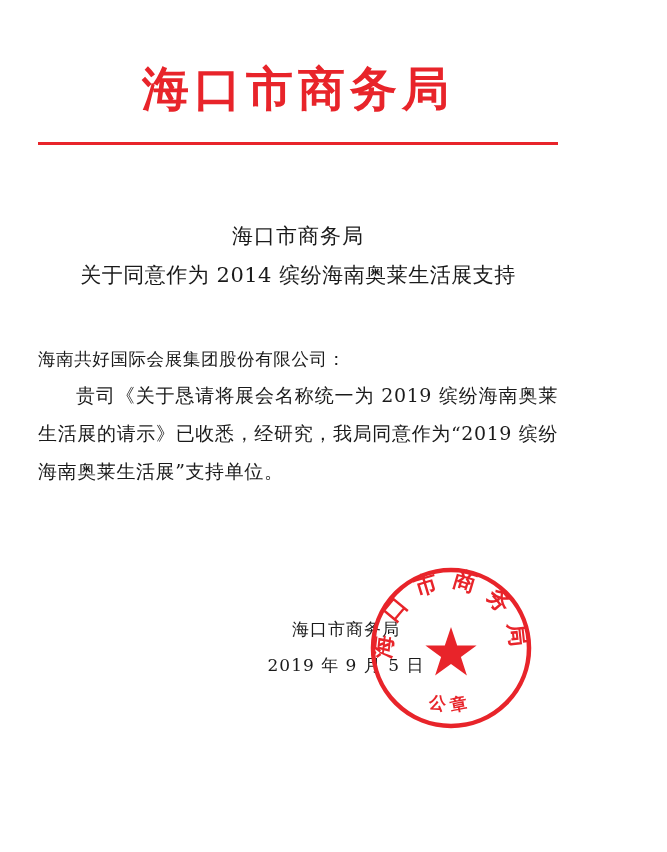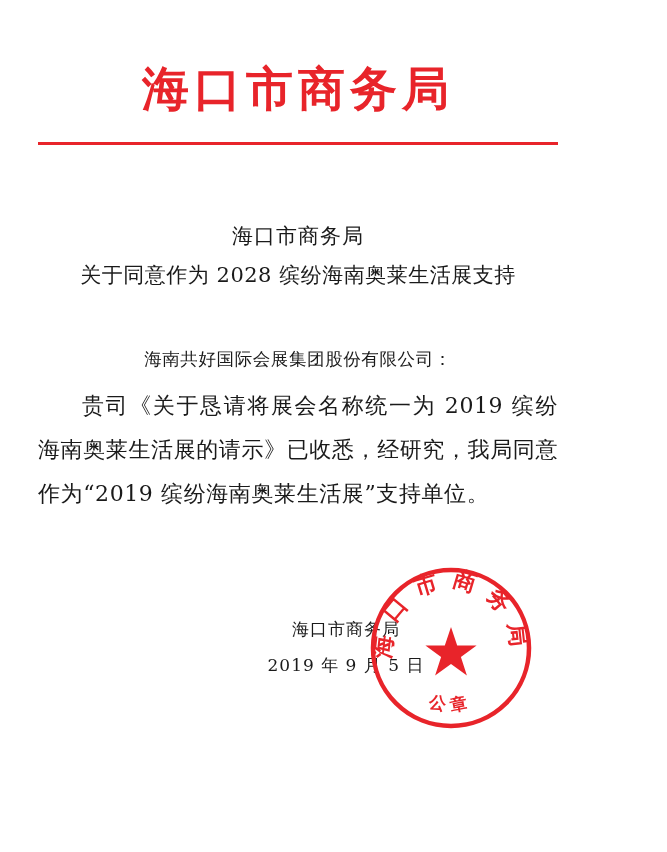--- a/index.html
+++ b/index.html
@@ -60,25 +60,24 @@
   .doc-title-line.l3 {
     letter-spacing: 0.5px;
   }
 
   
   .recipient {
     margin-top: 48px;
     font-size: 17.5px;
     letter-spacing: 0.6px;
     line-height: 1.9;
-    text-align: center;
   }
   .body-para {
-    margin-top: 8px;
-    font-size: 22px;
+    margin-top: 0;
+    font-size: 19px;
     letter-spacing: 0.6px;
     line-height: 2.0;
     text-indent: 2em;
     text-align: justify;
   }
 
   
   .sign-block {
     position: absolute;
     right: 120px;
@@ -120,21 +119,21 @@
 
 <div class="page">
 
   <div class="masthead">
     <div class="masthead-title">海口市商务局</div>
   </div>
   <div class="masthead-rule"></div>
 
   <div class="doc-title">
     <span class="doc-title-line l1">海口市商务局</span>
-    <span class="doc-title-line l2">关于同意作为 2028 缤纷海南奥莱生活展支持</span>
+    <span class="doc-title-line l2">关于同意作为 2014 缤纷海南奥莱生活展支持</span>
   </div>
 
   <div class="recipient">海南共好国际会展集团股份有限公司：</div>
 
   <div class="body-para">贵司《关于恳请将展会名称统一为 2019 缤纷海南奥莱生活展的请示》已收悉，经研究，我局同意作为“2019 缤纷海南奥莱生活展”支持单位。</div>
 
   <div class="sign-block">
     <div class="sign-org">海口市商务局</div>
     <div class="sign-date">2019 年 9 月 5 日</div>
   </div>

